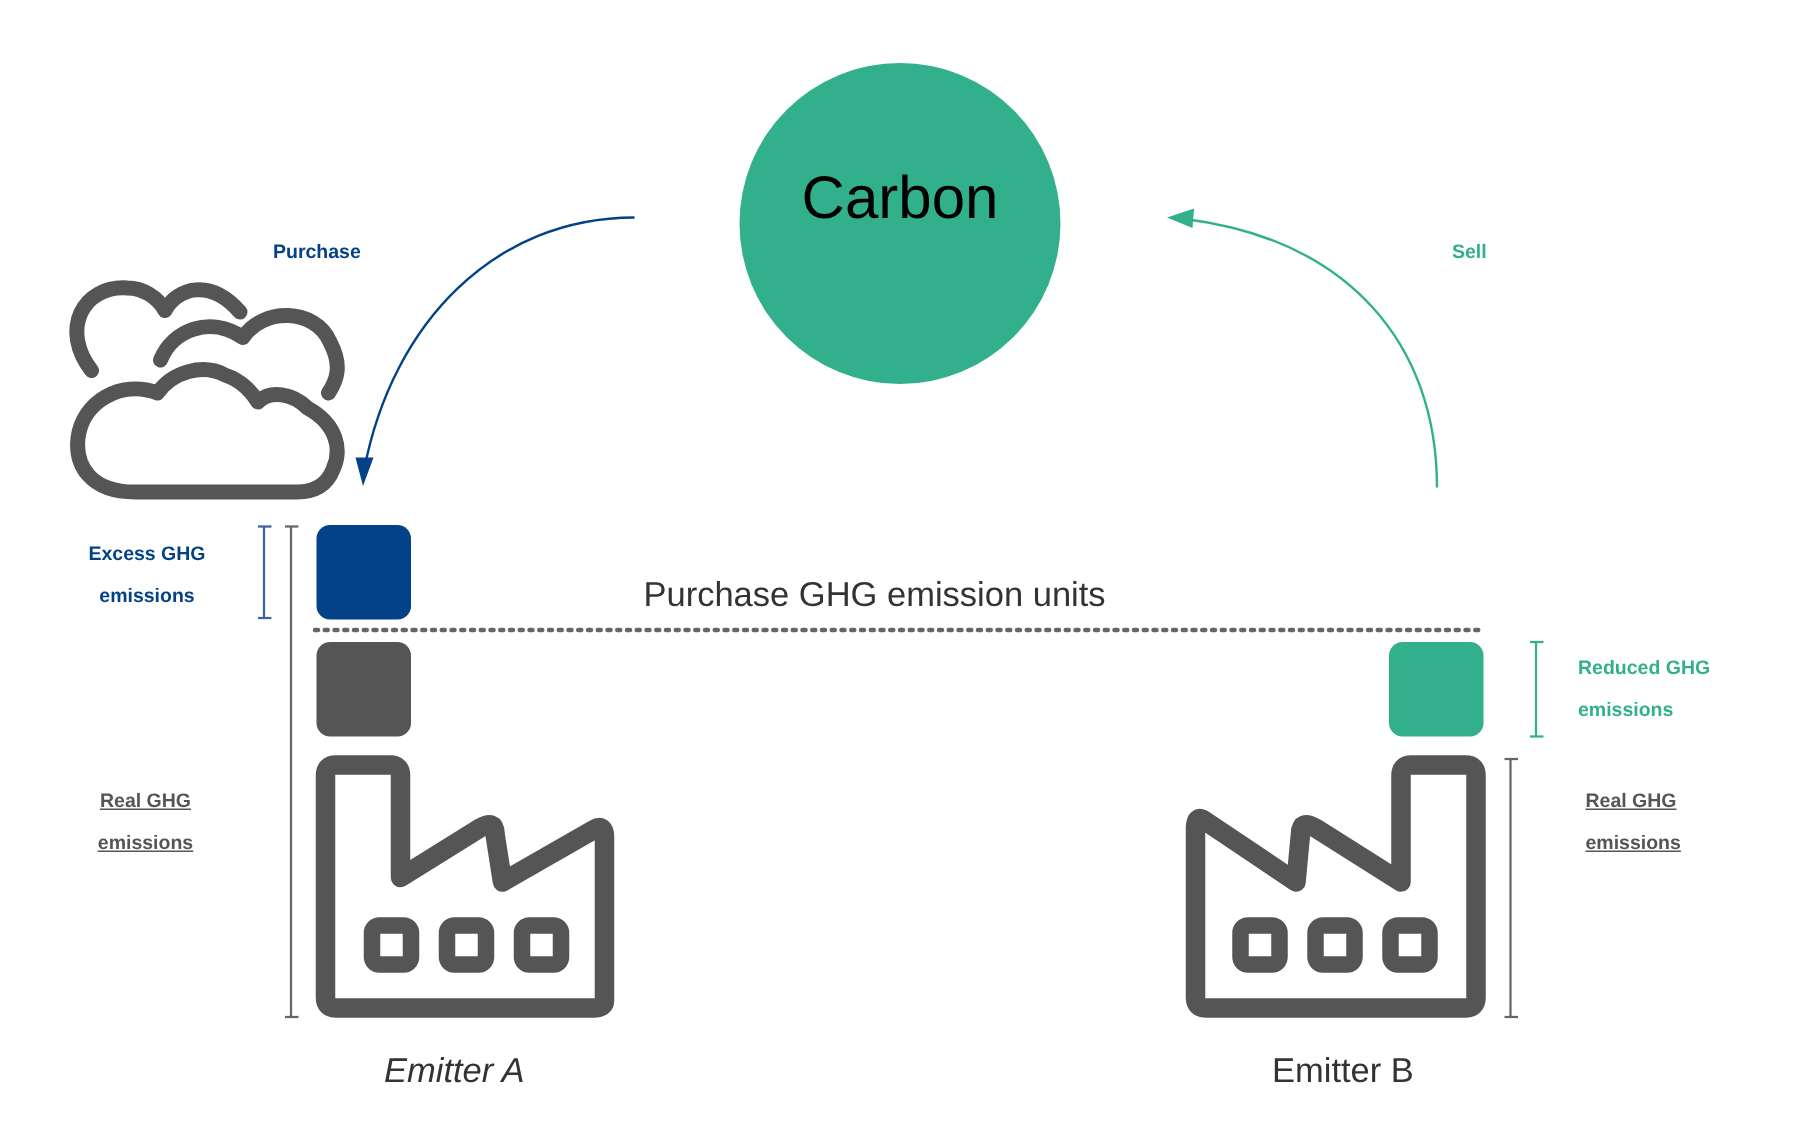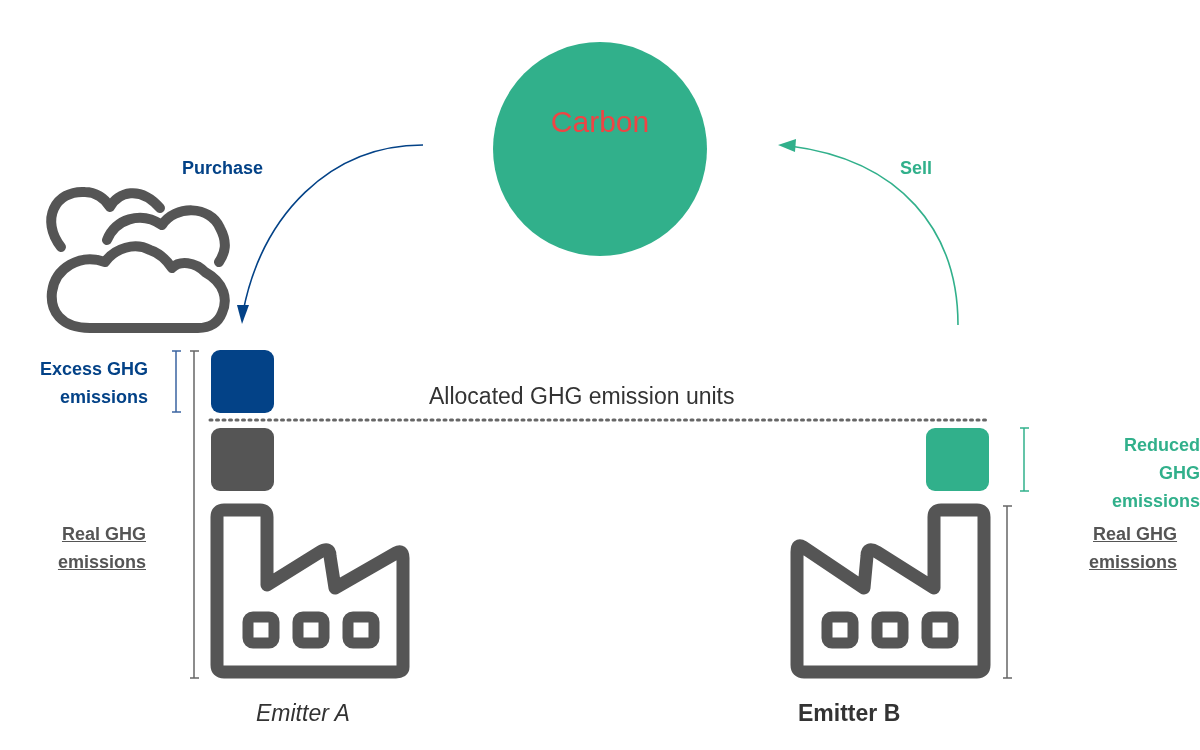--- a/index.html
+++ b/index.html
@@ -1,25 +1,25 @@
 <!DOCTYPE html>
 <html><head>
   <meta charset="utf-8">
   <style>
     html, body { margin: 0; padding: 0; background: #ffffff; }
     body { width: 1200px; height: 750px; position: relative; overflow: hidden; font-family: "Liberation Sans", "DejaVu Sans", sans-serif; }
     #diagram { position: absolute; left: 0; top: 0; width: 1200px; height: 750px; }
-    .lbl { position: absolute; font-weight: bold; font-size: 18px; line-height: 28px; }
-    .lbl-right { text-align: right; }
-    .lbl-left { text-align: right; margin-left: 32px; }
+    .lbl { position: absolute; font-weight: bold; font-size: 13px; line-height: 28px; }
+    .lbl-right { text-align: center; margin-left: 24px; }
+    .lbl-left { text-align: left; }
     .blue { color: #034287; }
     .green { color: #31b08b; }
     .gray { color: #555555; text-decoration: underline; }
     .plain { position: absolute; font-size: 23px; color: #333333; font-weight: normal; }
-    .market-text { position: absolute; left: 490px; top: 104px; width: 220px; text-align: center; color: #ef4444; font-size: 30px; line-height: 36px; }
+    .market-text { position: absolute; left: 490px; top: 114px; width: 220px; text-align: center; color: #000000; font-size: 40px; line-height: 36px; }
   </style>
 </head>
 <body>
 
 <svg id="diagram" viewBox="0 0 1200 750" xmlns="http://www.w3.org/2000/svg">
   <defs>
     <marker id="arrow-blue" markerWidth="12" markerHeight="14" refX="6" refY="12" orient="auto" markerUnits="userSpaceOnUse">
       <path d="M0,0 L12,0 L6,14 Z" fill="#034287"></path>
     </marker>
   </defs>
@@ -82,38 +82,38 @@
     <rect x="877" y="617" width="26" height="26" rx="5" stroke-width="11"></rect>
     <rect x="927" y="617" width="26" height="26" rx="5" stroke-width="11"></rect>
   </g>
 </svg>
 
 <div class="market-text">
   <div>Carbon</div>
 </div>
 
 <div class="lbl blue" style="left:182px; top:154px;">Purchase</div>
-<div class="lbl green" style="left:900px; top:154px;">Sell</div>
+<div class="lbl green" style="left:968px; top:154px;">Sell</div>
 
 <div class="lbl blue lbl-right" style="left:0px; top:355px; width:148px;">
   <div>Excess GHG</div>
   <div>emissions</div>
 </div>
 
 <div class="lbl gray lbl-right" style="left:0px; top:520px; width:146px;">
   <div>Real GHG</div>
   <div>emissions</div>
 </div>
 
-<div class="plain" style="left:429px; top:383px;">Allocated GHG emission units</div>
+<div class="plain" style="left:429px; top:383px;">Purchase GHG emission units</div>
 
 <div class="lbl green lbl-left" style="left:1052px; top:431px;">
   <div>Reduced GHG</div>
   <div>emissions</div>
 </div>
 
 <div class="lbl gray lbl-left" style="left:1057px; top:520px;">
   <div>Real GHG</div>
   <div>emissions</div>
 </div>
 
 <div class="plain" style="left:256px; top:700px;font-style:italic;">Emitter A</div>
-<div class="plain" style="left:798px; top:700px;font-weight:bold;">Emitter B</div>
+<div class="plain" style="left:848px; top:700px;">Emitter B</div>
 
 </body></html>

